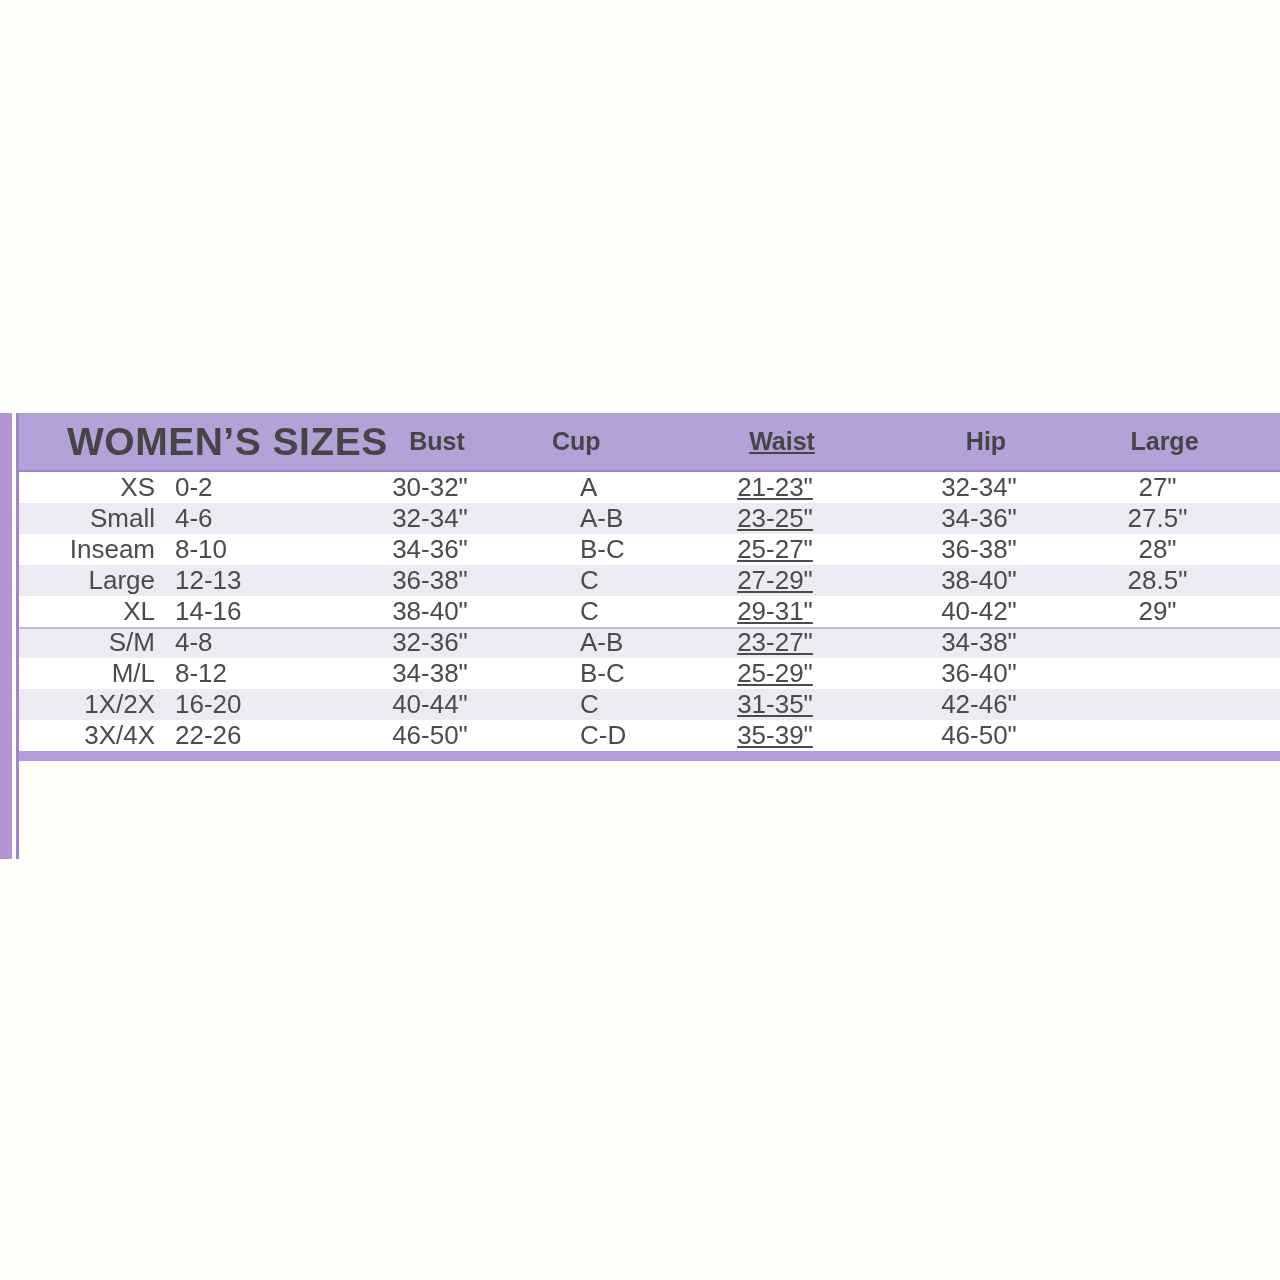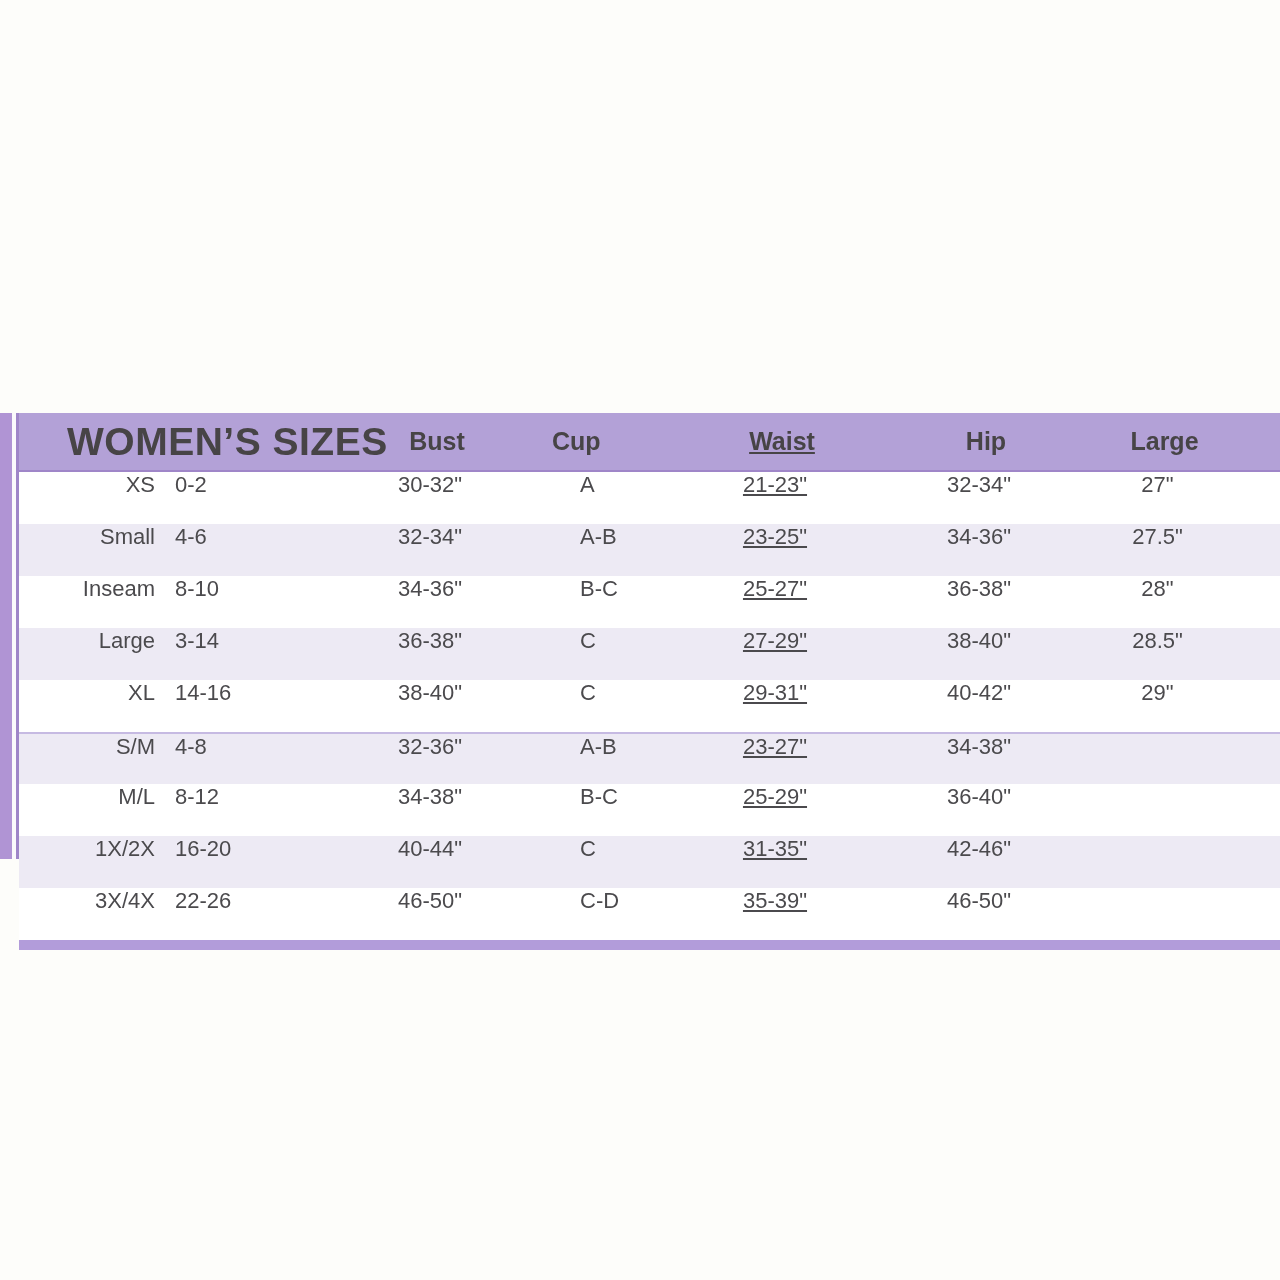--- a/index.html
+++ b/index.html
@@ -53,23 +53,23 @@
     border-bottom:2px solid var(--line);
     color:var(--ink-head);
   }
   .cell{flex:0 0 auto; white-space:nowrap;}
   .c-title{
     width:303px; padding-left:48px; text-align:left;
     font-size:39px; font-weight:bold; letter-spacing:.5px;
   }
   .hcell{font-size:25px; font-weight:bold;}
   .row{
-    display:flex; align-items:flex-start;
-    height:52px;
-    font-size:22px;
+    display:flex; align-items:flex-end;
+    height:31px;
+    font-size:26px;
     color:var(--ink-body);
   }
   .row.lav{background:var(--row-lav);}
   .row.white{background:var(--row-white);}
   .row.sep-strong{border-top:2px solid var(--sep-strong);}
   .row.sep-light{border-top:2px solid var(--sep-light);}
   .c-label{width:136px; text-align:right;}
   .c-range{width:140px; margin-left:20px; text-align:left;}
   .c-bust{width:230px; text-align:center;}
   .c-cup{width:108px; text-align:left; padding-left:35px;}
@@ -121,21 +121,21 @@
     <div class="cell c-label">Inseam</div>
     <div class="cell c-range">8-10</div>
     <div class="cell c-bust">34-36"</div>
     <div class="cell c-cup">B-C</div>
     <div class="cell c-waist">25-27"</div>
     <div class="cell c-hip">36-38"</div>
     <div class="cell c-inseam">28"</div>
   </div>
         <div class="row lav">
     <div class="cell c-label">Large</div>
-    <div class="cell c-range">3-14</div>
+    <div class="cell c-range">12-13</div>
     <div class="cell c-bust">36-38"</div>
     <div class="cell c-cup">C</div>
     <div class="cell c-waist">27-29"</div>
     <div class="cell c-hip">38-40"</div>
     <div class="cell c-inseam">28.5"</div>
   </div>
         <div class="row white">
     <div class="cell c-label">XL</div>
     <div class="cell c-range">14-16</div>
     <div class="cell c-bust">38-40"</div>

